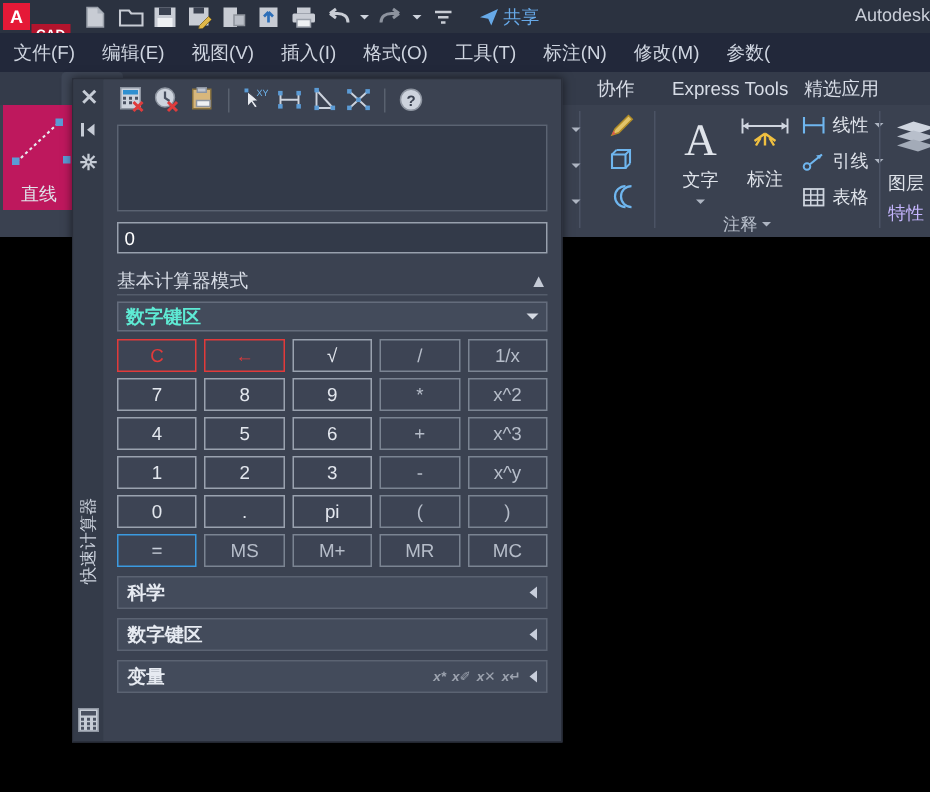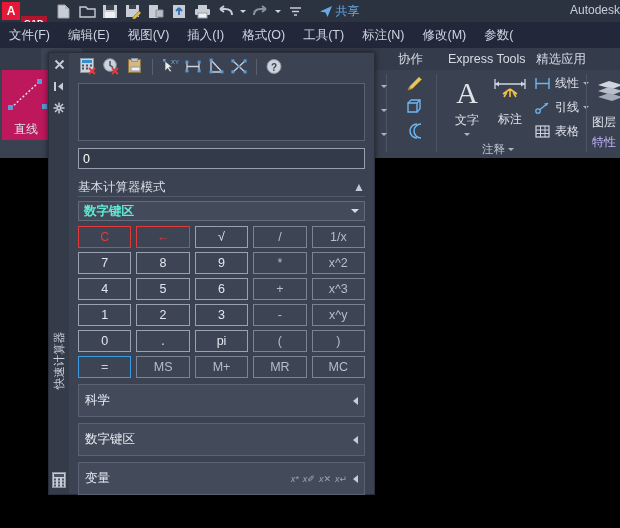--- a/index.html
+++ b/index.html
@@ -168,24 +168,24 @@
     height:22px; background:#3d4454; border:1px solid #9aa2af;
     color:#e3e7ee; font-size:12.5px;
     display:flex; align-items:center; justify-content:center;
     user-select:none;
   }
   .key.red{ border-color:#e23a3a; color:#e23a3a; }
   .key.dim{ border-color:#7b8492; color:#b6bdc9; }
   .key.sel{ border-color:#3b9ae0; color:#c9d0db; }
 
   .acc{
-    margin:6px 9px 0 9px; height:33px;
+    margin:6px 9px 0 9px; height:22px;
     background:#434b5b; border:1px solid #5b6372;
     display:flex; align-items:center; justify-content:space-between;
-    padding:0 6px; color:#e6eaf1; font-size:12.5px; font-weight:normal;
+    padding:0 6px; color:#e6eaf1; font-size:12.5px; font-weight:bold;
   }
   .acc-left{ display:flex; align-items:center; }
   .acc-icons{ display:flex; align-items:center; gap:4px; opacity:.65; }
   .chev-left{
     width:0;height:0;
     border-top:4px solid transparent;border-bottom:4px solid transparent;border-right:5px solid #c8cedb;
   }
 </style>
 </head>
 <body>

